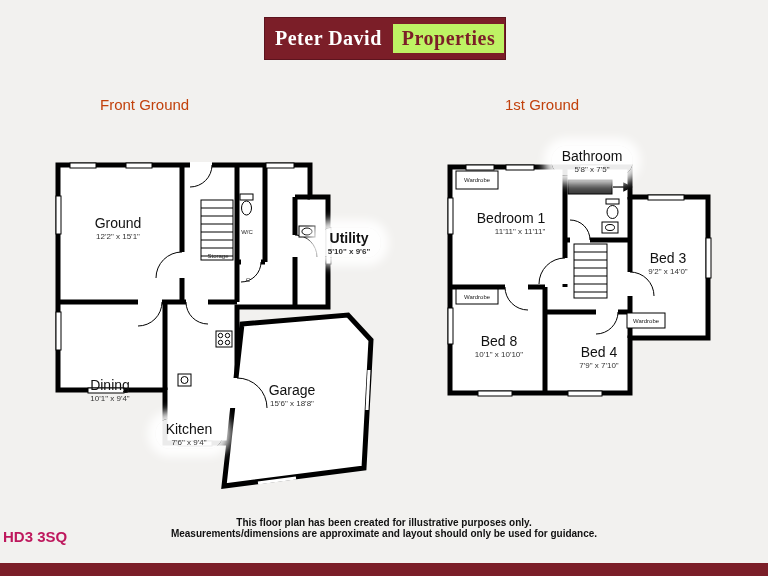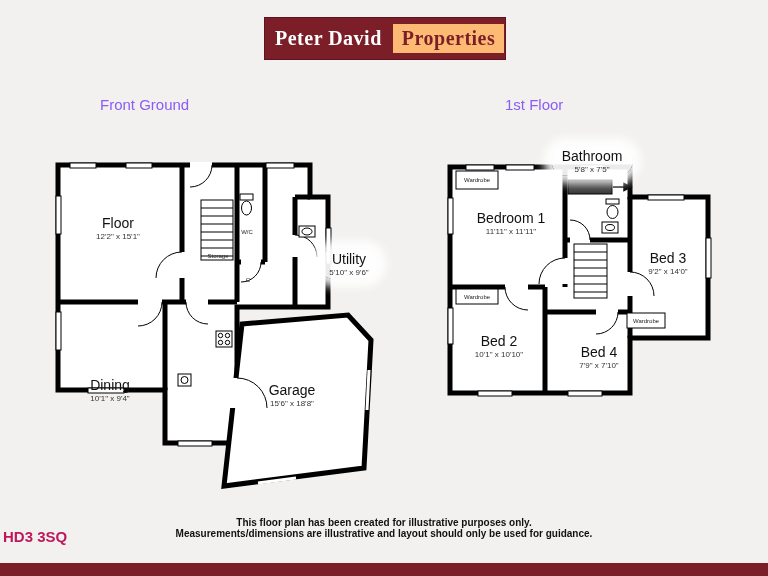--- a/index.html
+++ b/index.html
@@ -7,26 +7,26 @@
   body { font-family:"Liberation Sans", sans-serif; background:#fff; }
   .page { position:relative; width:768px; height:576px; background:#f2f1ef; overflow:hidden; }
 
   
   .banner { position:absolute; left:264px; top:17px; width:242px; height:43px;
             display:flex; align-items:stretch; background:var(--brand,#7b1e28);
             border:1px solid #5c141e; }
   .brand-left { flex:1; display:flex; align-items:center; justify-content:center;
                 color:#fff; font-family:"Liberation Serif", serif; font-size:20px;
                 font-weight:600; letter-spacing:.5px; white-space:nowrap; padding:0 10px; }
-  .brand-right { margin:5px 5px 5px 0; background:#fdba74; border:1px solid var(--brand,#7b1e28);
+  .brand-right { margin:5px 5px 5px 0; background:#bef264; border:1px solid var(--brand,#7b1e28);
                  display:flex; align-items:center; justify-content:center; padding:0 9px;
                  color:var(--brand,#7b1e28); font-family:"Liberation Serif", serif;
                  font-size:20px; font-weight:600; letter-spacing:.5px; white-space:nowrap; }
 
-  .floor-title { position:absolute; font-size:15px; color:#8b5cf6; }
+  .floor-title { position:absolute; font-size:15px; color:#c2410c; }
 
   .plan-svg { position:absolute; left:0; top:0; }
 
   .room-label { position:absolute; transform:translate(-50%,-50%); text-align:center;
                 line-height:1.2; color:#111; white-space:nowrap; }
   .room-name { font-size:14px; }
   .room-dims { font-size:8px; color:#333; }
   .halo { background:rgba(255,255,255,.92); border-radius:14px; padding:2px 10px;
           box-shadow:0 0 10px 8px rgba(255,255,255,.92);margin-top:20px; }
   .tiny { position:absolute; transform:translate(-50%,-50%); font-size:6px; color:#222;
@@ -44,21 +44,21 @@
 <body>
 
 <div class="page" style="background: rgb(242, 241, 239); padding-left: 16px;">
 
   <div class="banner">
     <div class="brand-left">Peter David</div>
     <div class="brand-right">Properties</div>
   </div>
 
   <div class="floor-title" style="left:100px; top:96px;">Front Ground</div>
-  <div class="floor-title" style="left:505px; top:96px;">1st Floor</div>
+  <div class="floor-title" style="left:505px; top:96px;">1st Ground</div>
 
   <svg class="plan-svg" width="768" height="576" viewBox="0 0 768 576">
 
     <g>
 
       <polygon points="58,165 310,165 310,197 328,197 328,307 237,307 237,443 165,443 165,390 58,390" fill="#ffffff" stroke="#000" stroke-width="5"></polygon>
 
       <polygon points="242,324 348,315 371,340 364,468 224,486" fill="#ffffff" stroke="#000" stroke-width="5"></polygon>
 
       <path d="M182,165 L182,302 M58,302 L237,302 M165,302 L165,390 M237,165 L237,302
@@ -188,66 +188,70 @@
       </g>
 
       <g stroke="#000" stroke-width="1" fill="#ffffff">
         <rect x="602" y="222" width="16" height="11"></rect>
         <ellipse cx="610" cy="227.5" rx="4.5" ry="3"></ellipse>
       </g>
     </g>
   </svg>
 
   <div class="room-label" style="left:118px; top:228px;">
-    <div class="room-name">Floor</div>
+    <div class="room-name">Ground</div>
     <div class="room-dims">12'2" x 15'1"</div>
   </div>
   <div class="room-label" style="left:110px; top:343px;margin-top:47px;">
     <div class="room-name">Dining</div>
     <div class="room-dims">10'1" x 9'4"</div>
   </div>
-  <div class="room-label halo" style="left:349px; top:244px;">
+  <div class="room-label halo" style="left:189px; top:414px;">
+    <div class="room-name">Kitchen</div>
+    <div class="room-dims">7'6" x 9'4"</div>
+  </div>
+  <div class="room-label halo" style="left:349px; top:223px;font-weight:bold;">
     <div class="room-name">Utility</div>
     <div class="room-dims">5'10" x 9'6"</div>
   </div>
   <div class="room-label" style="left:292px; top:395px;">
     <div class="room-name">Garage</div>
     <div class="room-dims">15'6" x 18'8"</div>
   </div>
   <div class="tiny" style="left:247px; top:232px;">W/C</div>
   <div class="tiny" style="left:218px; top:256px;">Storage</div>
   <div class="tiny" style="left:248px; top:280px;">C</div>
 
   <div class="room-label halo" style="left:592px; top:141px;">
     <div class="room-name">Bathroom</div>
     <div class="room-dims">5'8" x 7'5"</div>
   </div>
-  <div class="room-label" style="left:511px; top:223px;">
+  <div class="room-label" style="left:511px; top:223px;text-align:right;">
     <div class="room-name">Bedroom 1</div>
     <div class="room-dims">11'11" x 11'11"</div>
   </div>
   <div class="room-label" style="left:499px; top:346px;">
-    <div class="room-name">Bed 2</div>
+    <div class="room-name">Bed 8</div>
     <div class="room-dims">10'1" x 10'10"</div>
   </div>
   <div class="room-label" style="left:668px; top:263px;">
     <div class="room-name">Bed 3</div>
     <div class="room-dims">9'2" x 14'0"</div>
   </div>
   <div class="room-label" style="left:599px; top:357px;">
     <div class="room-name">Bed 4</div>
     <div class="room-dims">7'9" x 7'10"</div>
   </div>
   <div class="tiny" style="left:477px; top:180px;">Wardrobe</div>
   <div class="tiny" style="left:477px; top:297px;">Wardrobe</div>
   <div class="tiny" style="left:646px; top:321px;">Wardrobe</div>
 
   <div class="footer-left">
     <div class="postcode">HD3 3SQ</div>
     <div class="area">Internal - 1273ft2</div>
   </div>
   <div class="disclaimer">
     <div>This floor plan has been created for illustrative purposes only.</div>
-    <div>Measurements/dimensions are illustrative and layout should only be used for guidance.</div>
+    <div>Measurements/dimensions are approximate and layout should only be used for guidance.</div>
   </div>
   <div class="bottom-bar"></div>
 
 </div>
 
 </body></html>

